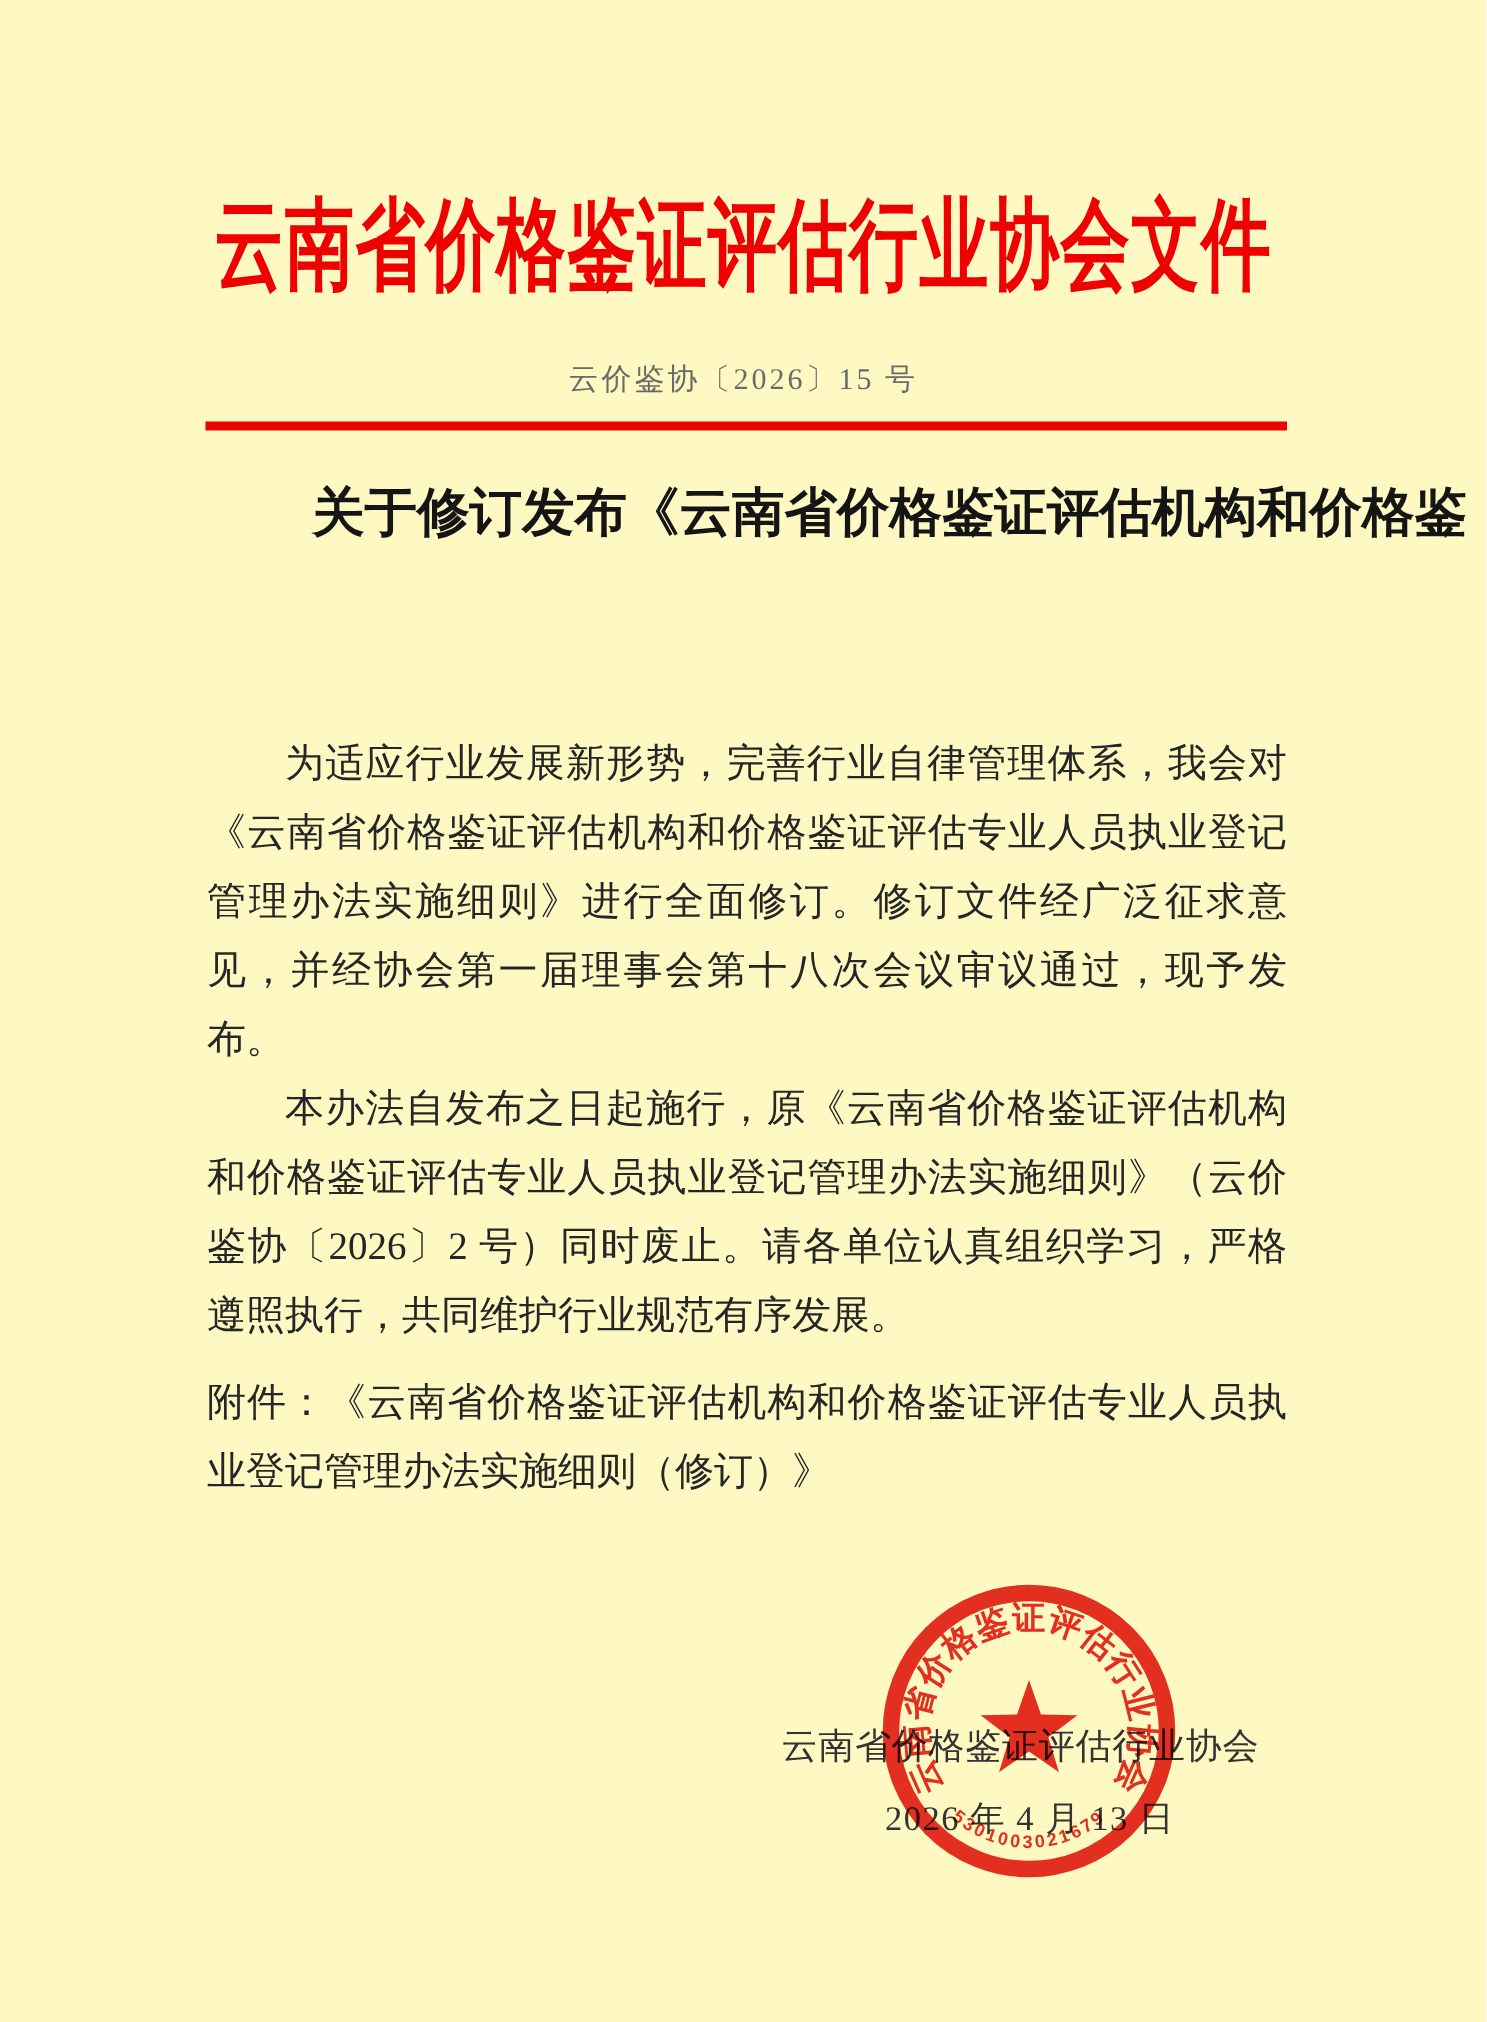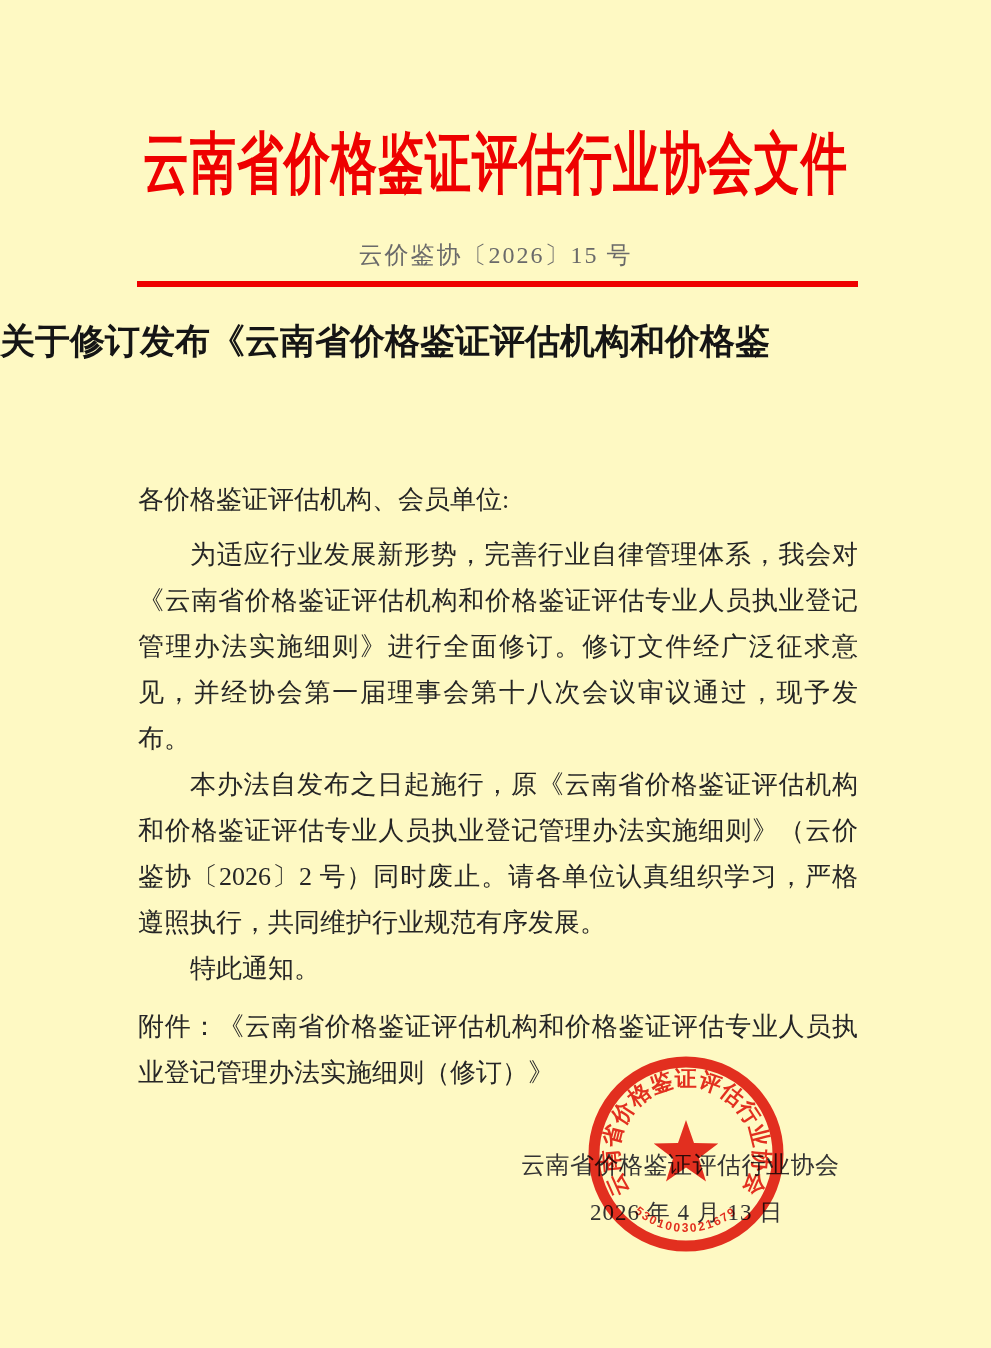--- a/index.html
+++ b/index.html
@@ -9,30 +9,30 @@
     font-family:"Liberation Serif", serif;
   }
   .org-title {
     position:absolute; top:131px; left:0; right:0;
     text-align:center; font-size:46px; line-height:1; font-weight:bold;
     color:#ee0100; letter-spacing:1px; white-space:nowrap;
     transform:scaleY(1.45); transform-origin:50% 0;
   }
   .doc-number {
     position:absolute; top:241px; left:0; right:0;
-    text-align:center; font-size:24px; line-height:1.2;
+    text-align:center; font-size:20px; line-height:1.2;
     color:#6a6a6a; letter-spacing:2px;
   }
   .red-rule {
     position:absolute; top:281px; left:137px; width:721px; height:6px;
     background:#ee0100;
   }
   .title {
-    position:absolute; top:318px; left:0; right:0;
-    text-align:left; font-size:35px; line-height:47px;
+    position:absolute; top:318px; left:0; right:13px;
+    text-align:right; font-size:35px; line-height:47px;
     font-weight:bold; color:#151515;
   }
   .body {
     position:absolute; top:477px; left:138px; width:720px;
     font-size:26px; line-height:46px; color:#262626;
     text-align:justify;
   }
   .body p, .body div { margin:0; }
   .para { text-indent:2em; }
   .para-first { margin-top:9px !important; }
@@ -72,24 +72,22 @@
 
   <div class="doc-number">云价鉴协〔2026〕15 号</div>
 
   <div class="red-rule"></div>
 
   <div class="title">
     <div>关于修订发布《云南省价格鉴证评估机构和价格鉴</div>
   </div>
 
   <div class="body">
-    <div class="salutation">各价格鉴证评估机构、会员单位:</div>
     <p class="para para-first">为适应行业发展新形势，完善行业自律管理体系，我会对《云南省价格鉴证评估机构和价格鉴证评估专业人员执业登记管理办法实施细则》进行全面修订。修订文件经广泛征求意见，并经协会第一届理事会第十八次会议审议通过，现予发布。</p>
     <p class="para">本办法自发布之日起施行，原《云南省价格鉴证评估机构和价格鉴证评估专业人员执业登记管理办法实施细则》（云价鉴协〔2026〕2 号）同时废止。请各单位认真组织学习，严格遵照执行，共同维护行业规范有序发展。</p>
-    <p class="closing">特此通知。</p>
     <p class="attachment">附件：《云南省价格鉴证评估机构和价格鉴证评估专业人员执业登记管理办法实施细则（修订）》</p>
   </div>
 
   <div class="signature">云南省价格鉴证评估行业协会</div>
 
   <div class="sig-date">2026 年 4 月 13 日</div>
 
   <svg class="stamp" viewBox="0 0 200 200" xmlns="http://www.w3.org/2000/svg">
     <defs>
       <path id="sealArcTop" d="M 44.3,139 A 68,68 0 1 1 155.7,139" fill="none"></path>

